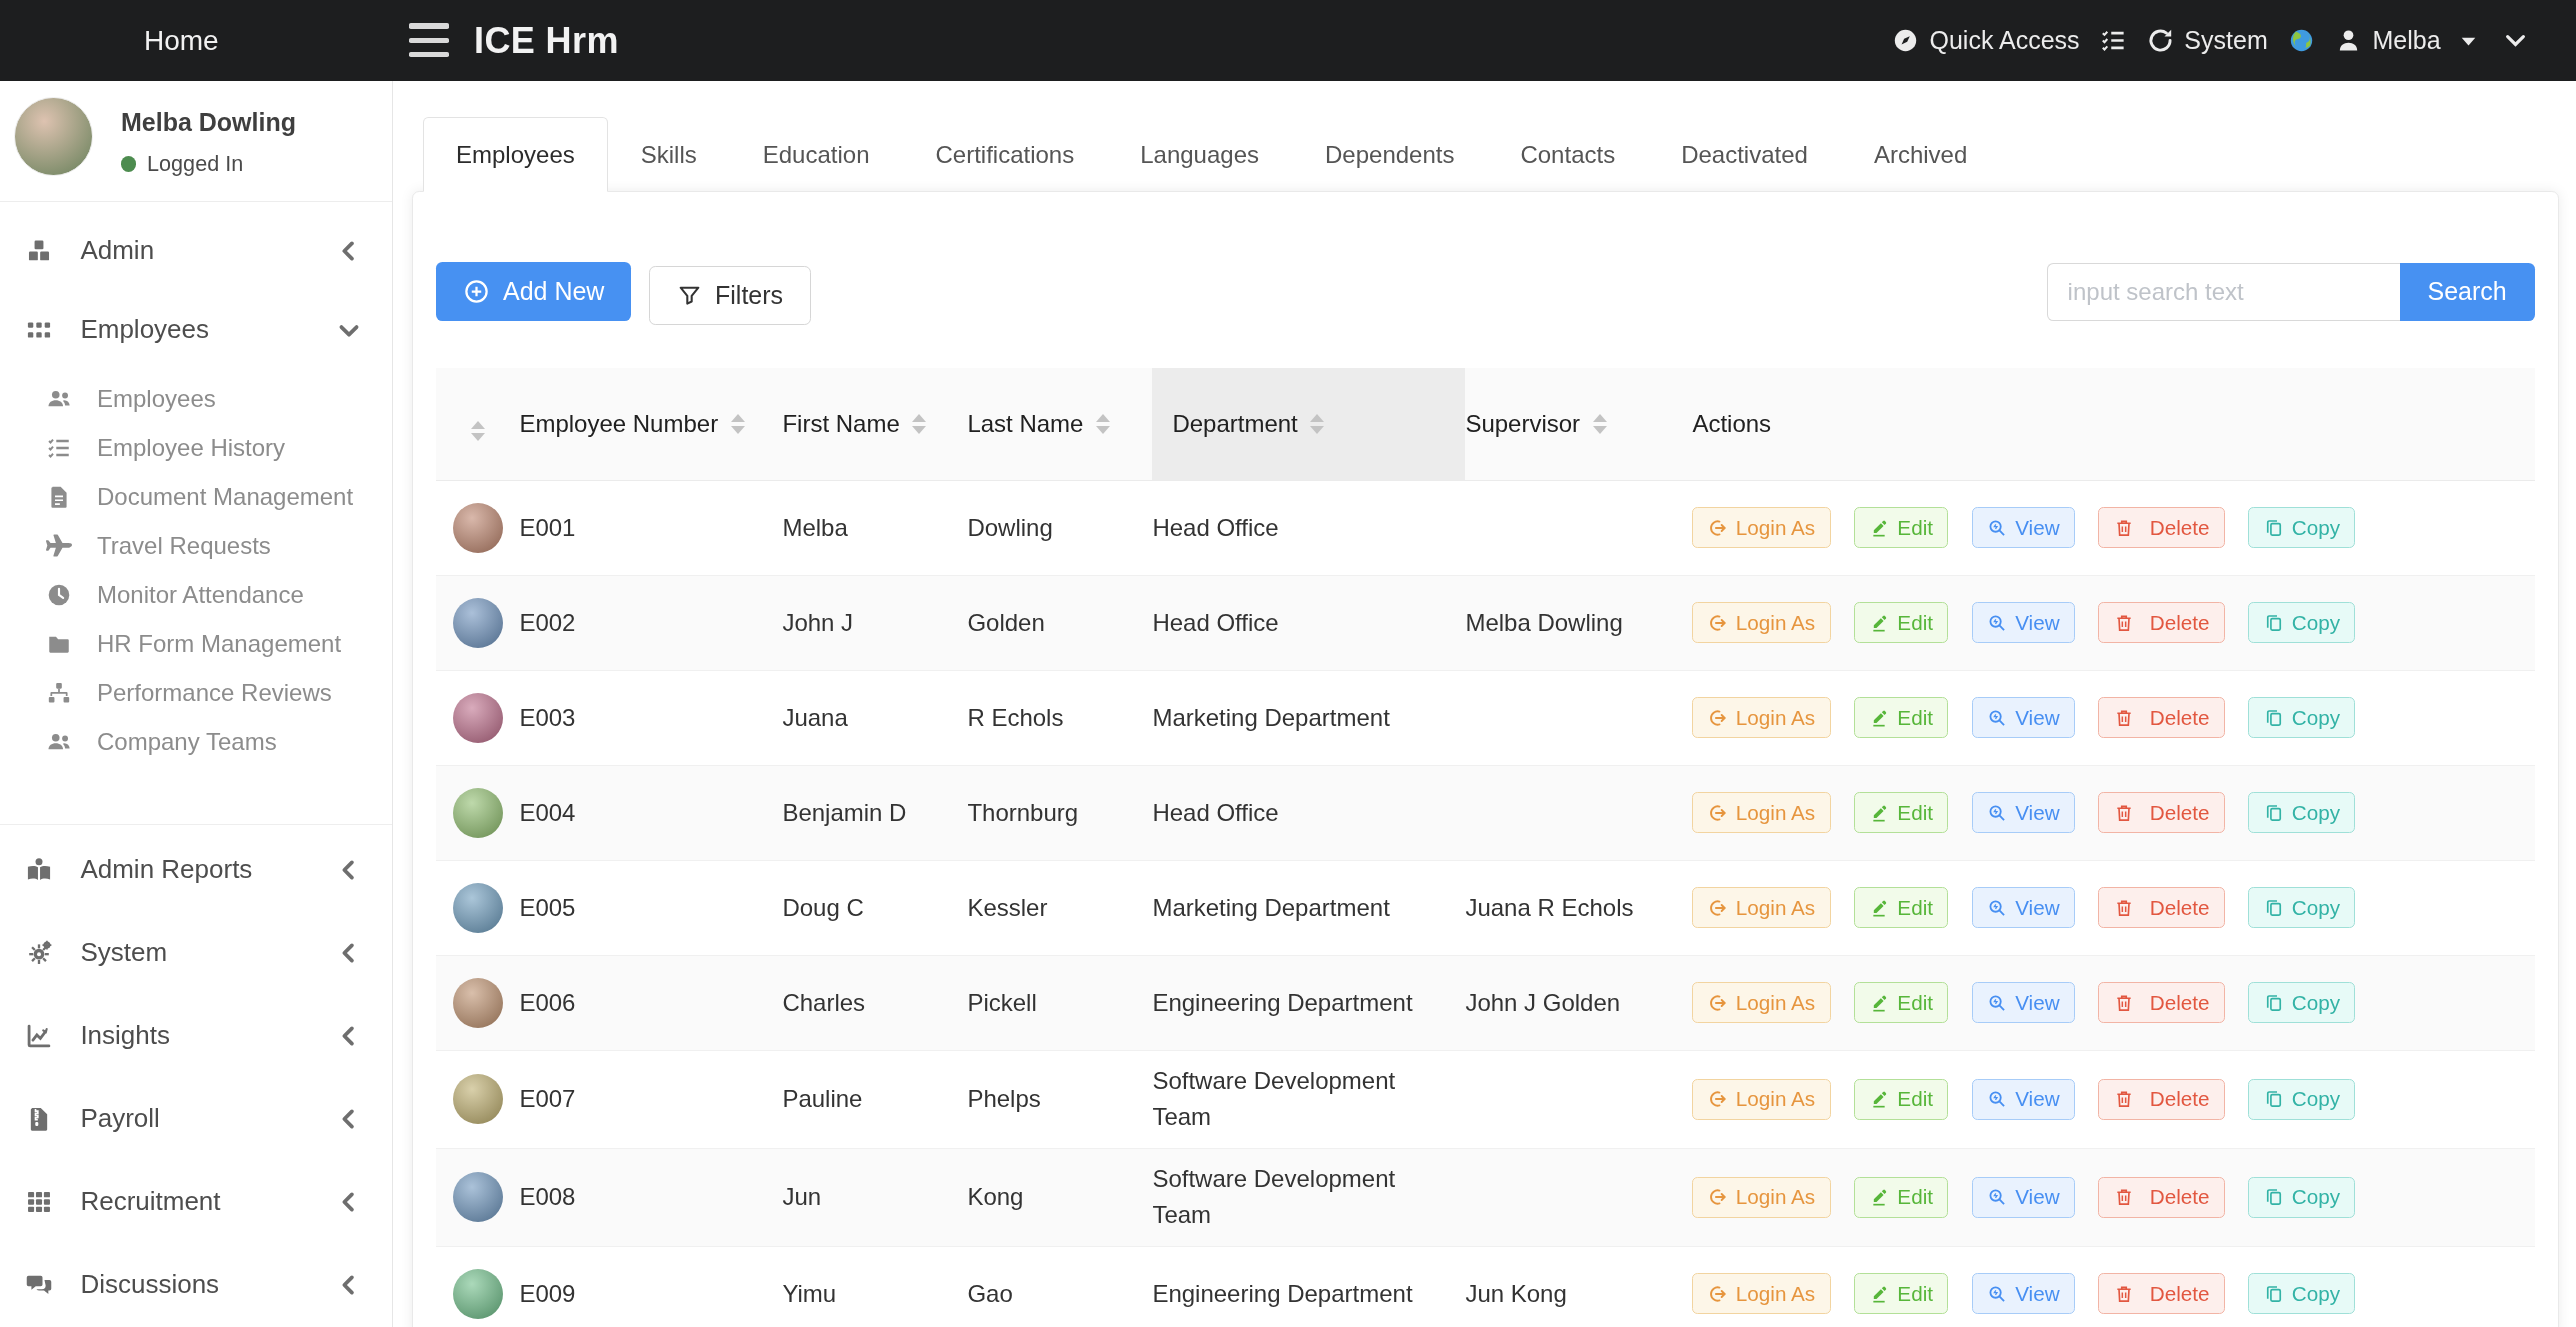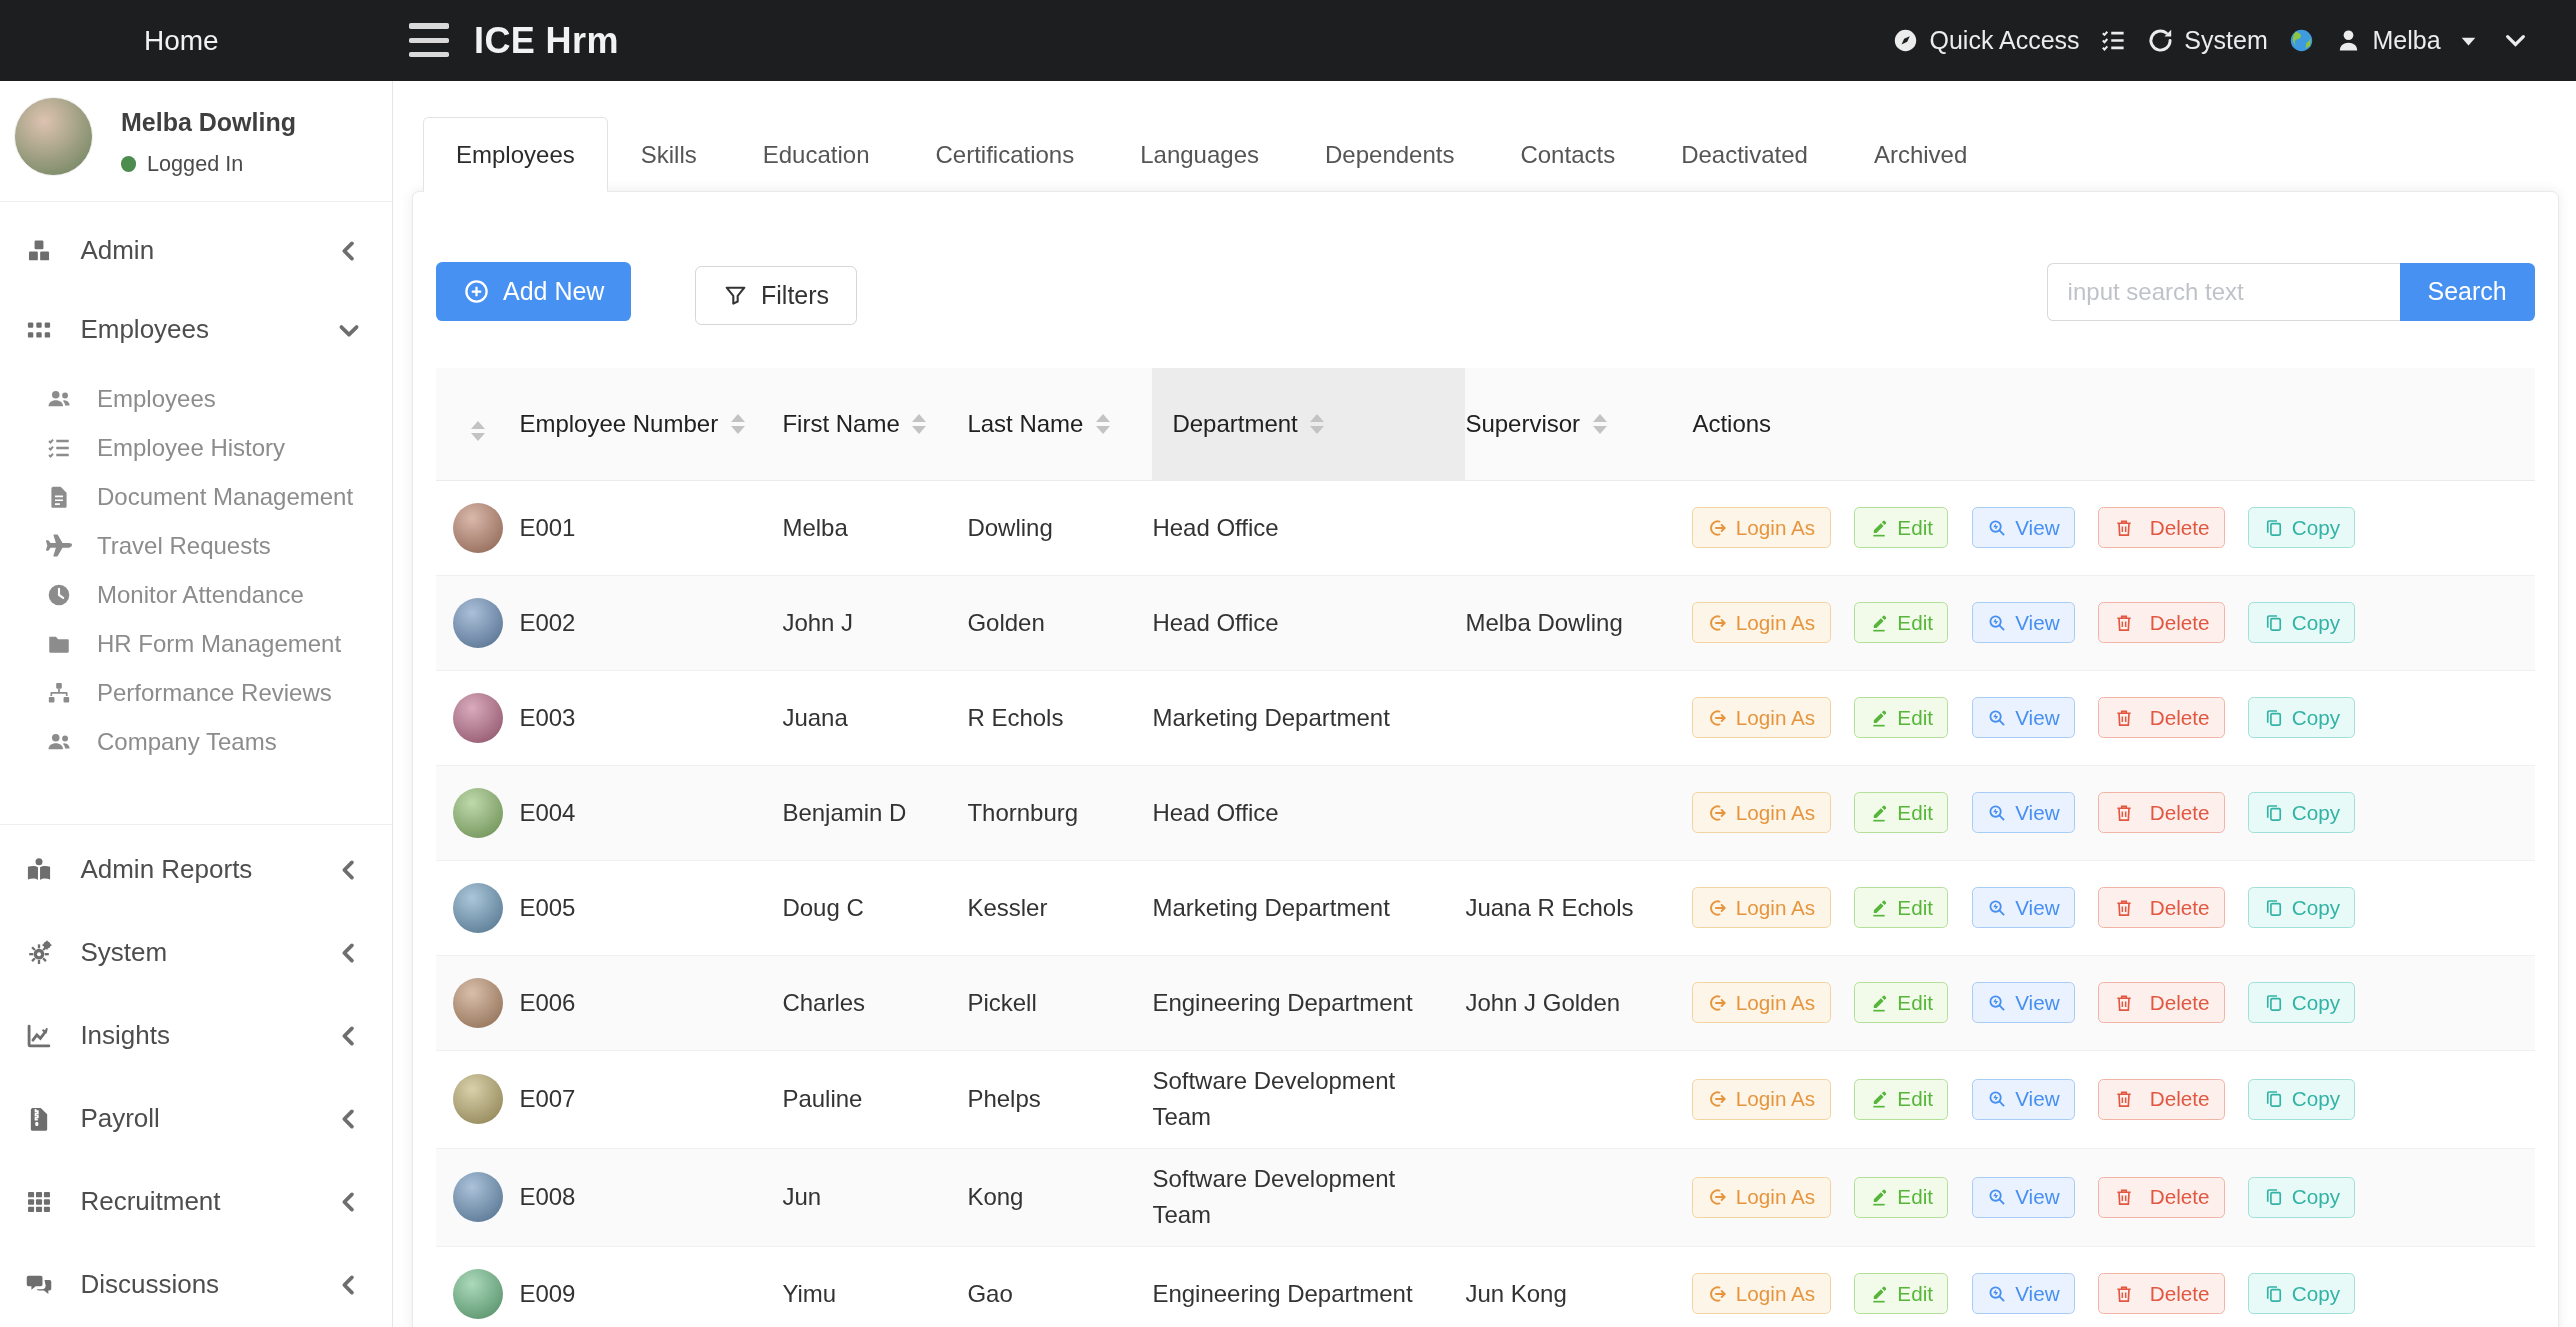--- a/index.html
+++ b/index.html
@@ -42,21 +42,21 @@
   .group-bottom .sect { height:83px; }
 
   
   #main { position:absolute; left:393px; top:81px; right:0; bottom:0; background:#fff; overflow:hidden; }
   #tabs { position:absolute; left:30px; top:36px; height:75px; display:flex; z-index:3; }
   .tab { height:75px; display:flex; align-items:center; padding:0 32px; font-size:24px; color:#555; cursor:pointer; white-space:nowrap; border:0.9px solid transparent; }
   .tab.active { background:#fff; border-color:#e3e3e3; border-bottom-color:#fff; color:#2c2c2c; border-radius:5.4px 5.4px 0 0; margin-bottom:-1.8px; }
   #card { position:absolute; left:19px; right:17px; top:110px; bottom:-9px; background:#fff;
      border:0.9px solid #e9e9e9; border-radius:7.2px 7.2px 0 0; box-shadow:0 0 12.6px rgba(0,0,0,.08); padding:0 23.4px; }
 
-  .toolbar { margin-top:70px; height:59px; display:flex; align-items:center;gap:46px; }
+  .toolbar { margin-top:70px; height:59px; display:flex; align-items:center; }
   .btn-addnew { height:59px; padding:0 27px; background:#4791f2; color:#fff; border:none; border-radius:6.3px;
      font-size:25px; display:inline-flex; align-items:center; gap:12.6px; cursor:pointer; font-family:inherit; }
   .btn-addnew svg { width:27px; height:27px; }
   .btn-filters { height:59px; margin-left:18px; padding:0 27px; background:#fff; color:#333; border:0.9px solid #d6d6d6; border-radius:6.3px;
      font-size:25px; display:inline-flex; align-items:center; gap:12.6px; cursor:pointer; font-family:inherit;margin-top:8px; }
   .btn-filters svg { width:25px; height:25px; }
   .search-group { margin-left:auto; display:flex; }
   .search-input { width:353px; height:58px; border:0.9px solid #d9d9d9; border-right:none; border-radius:6.3px 0 0 6.3px;
      padding:0 20px; font-size:24px; color:#333; outline:none; font-family:inherit; }
   .search-input::placeholder { color:#bfc3c9; }

